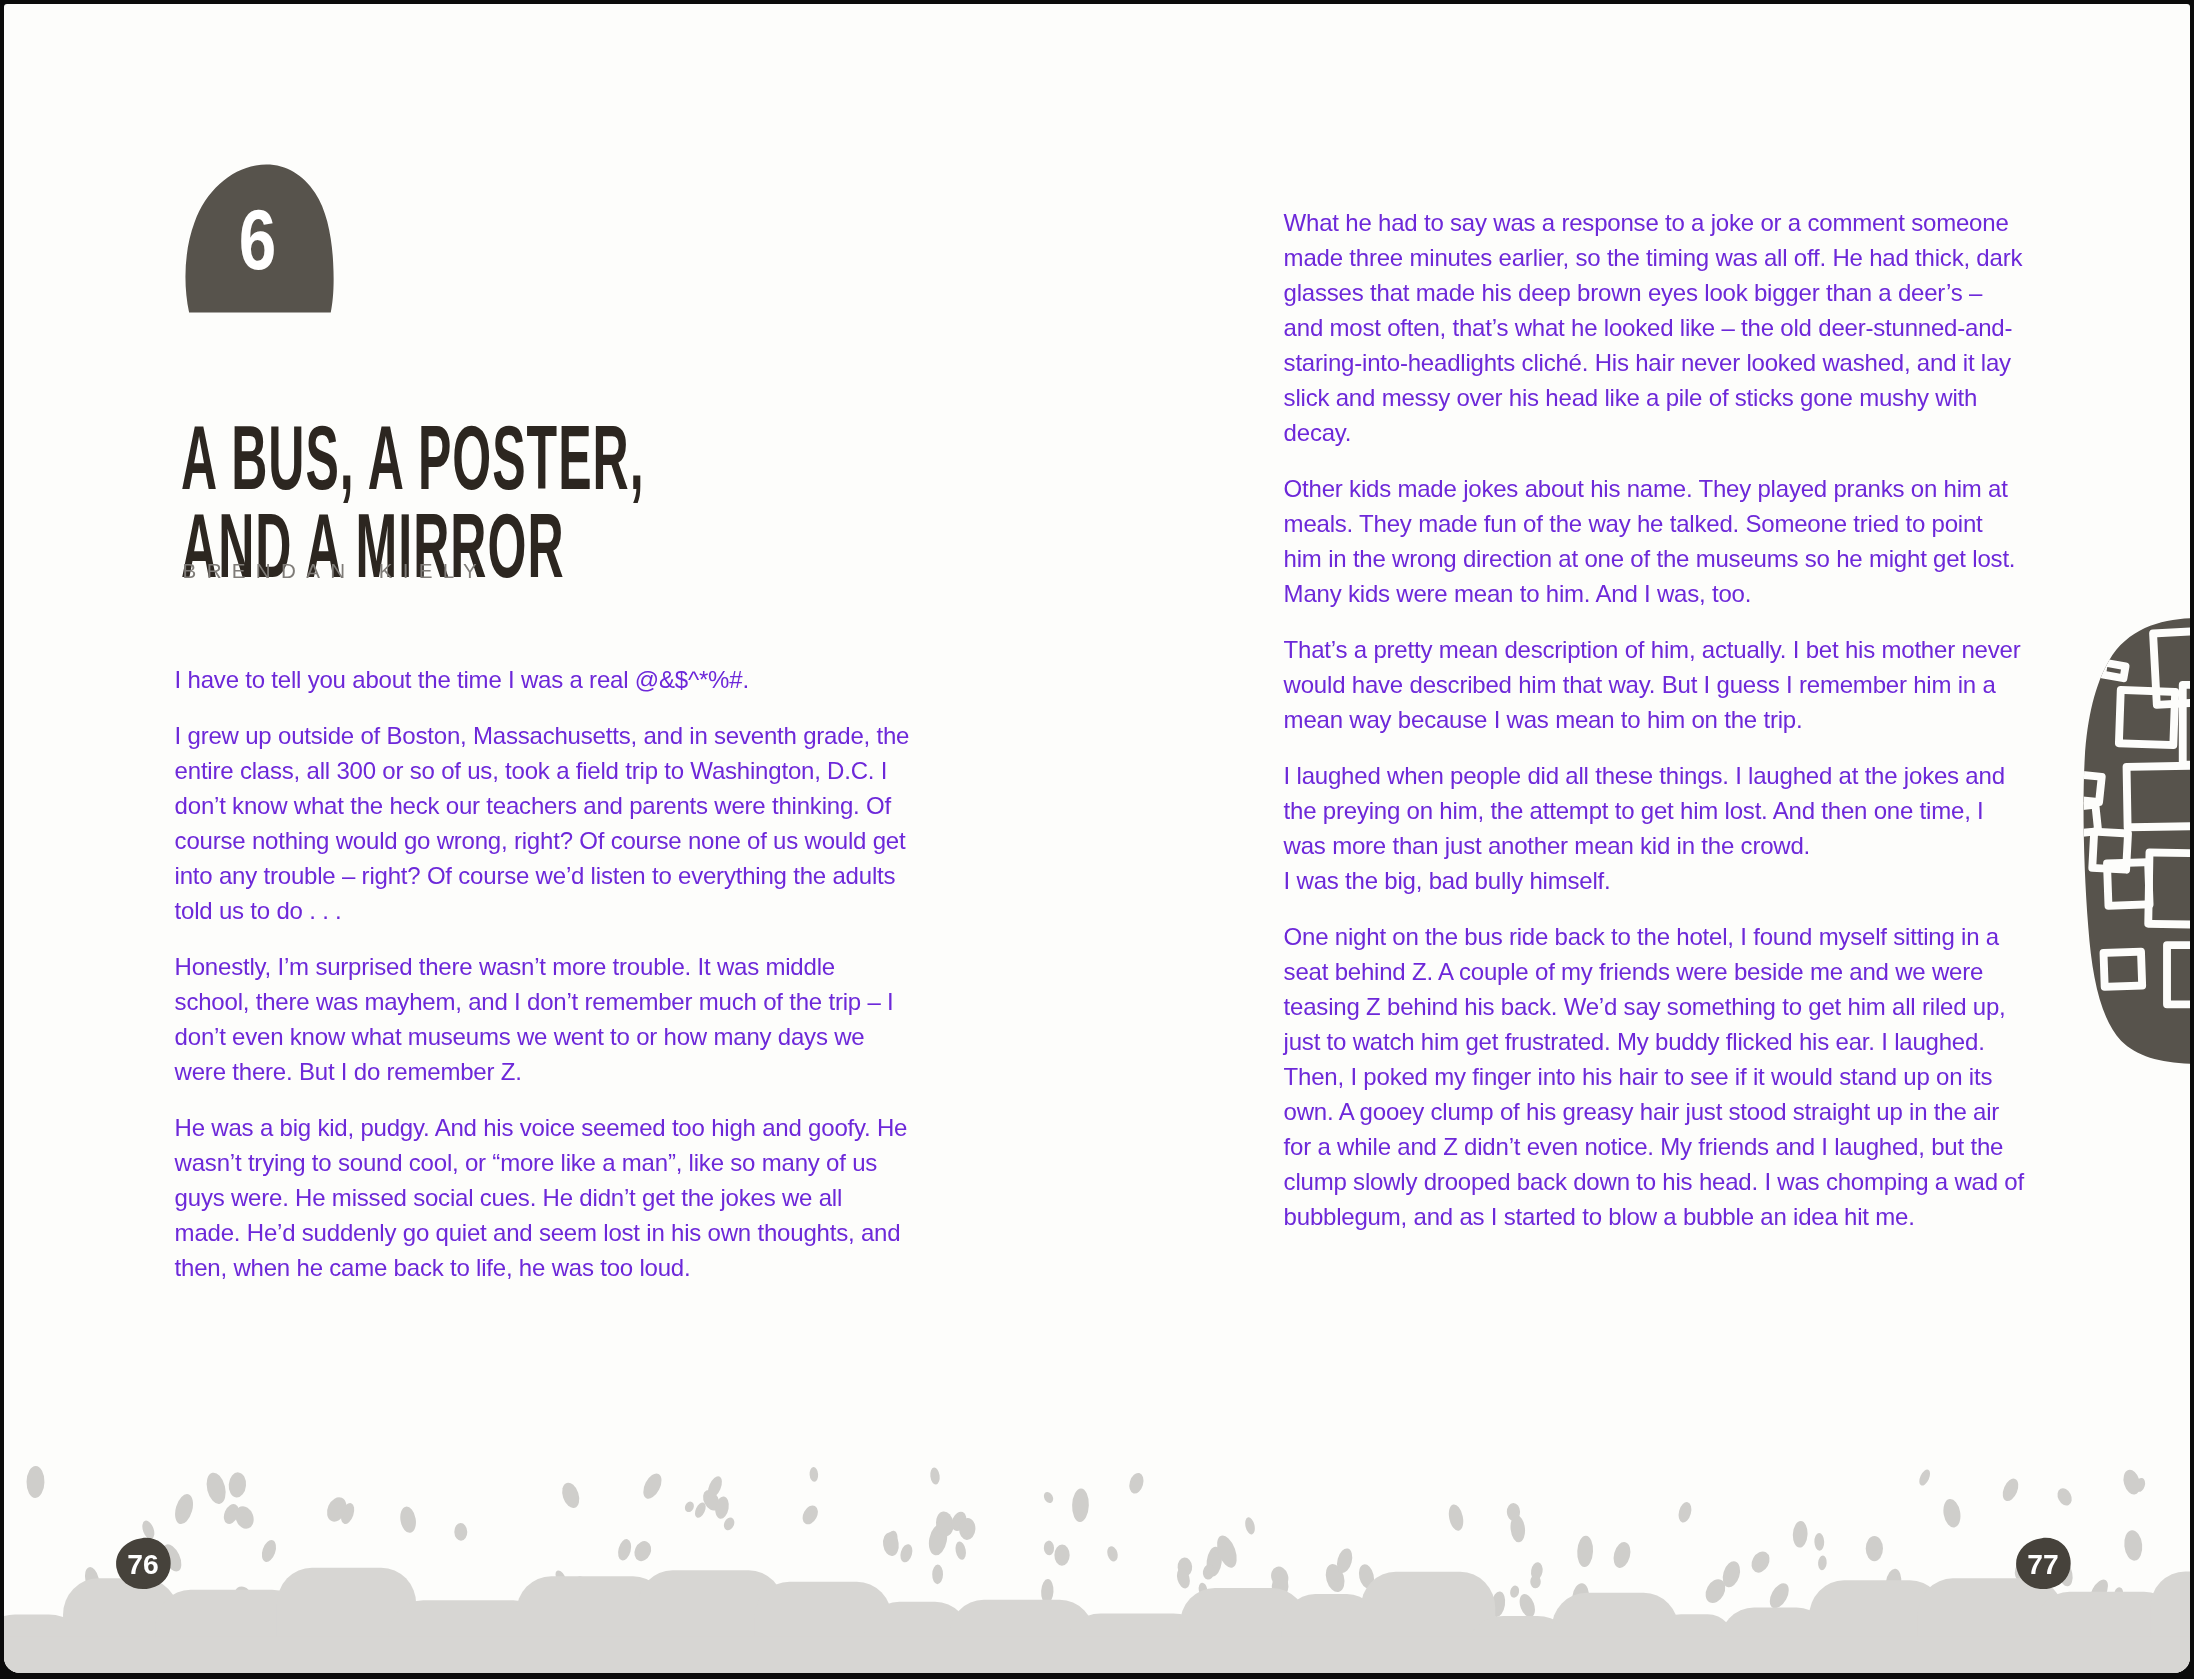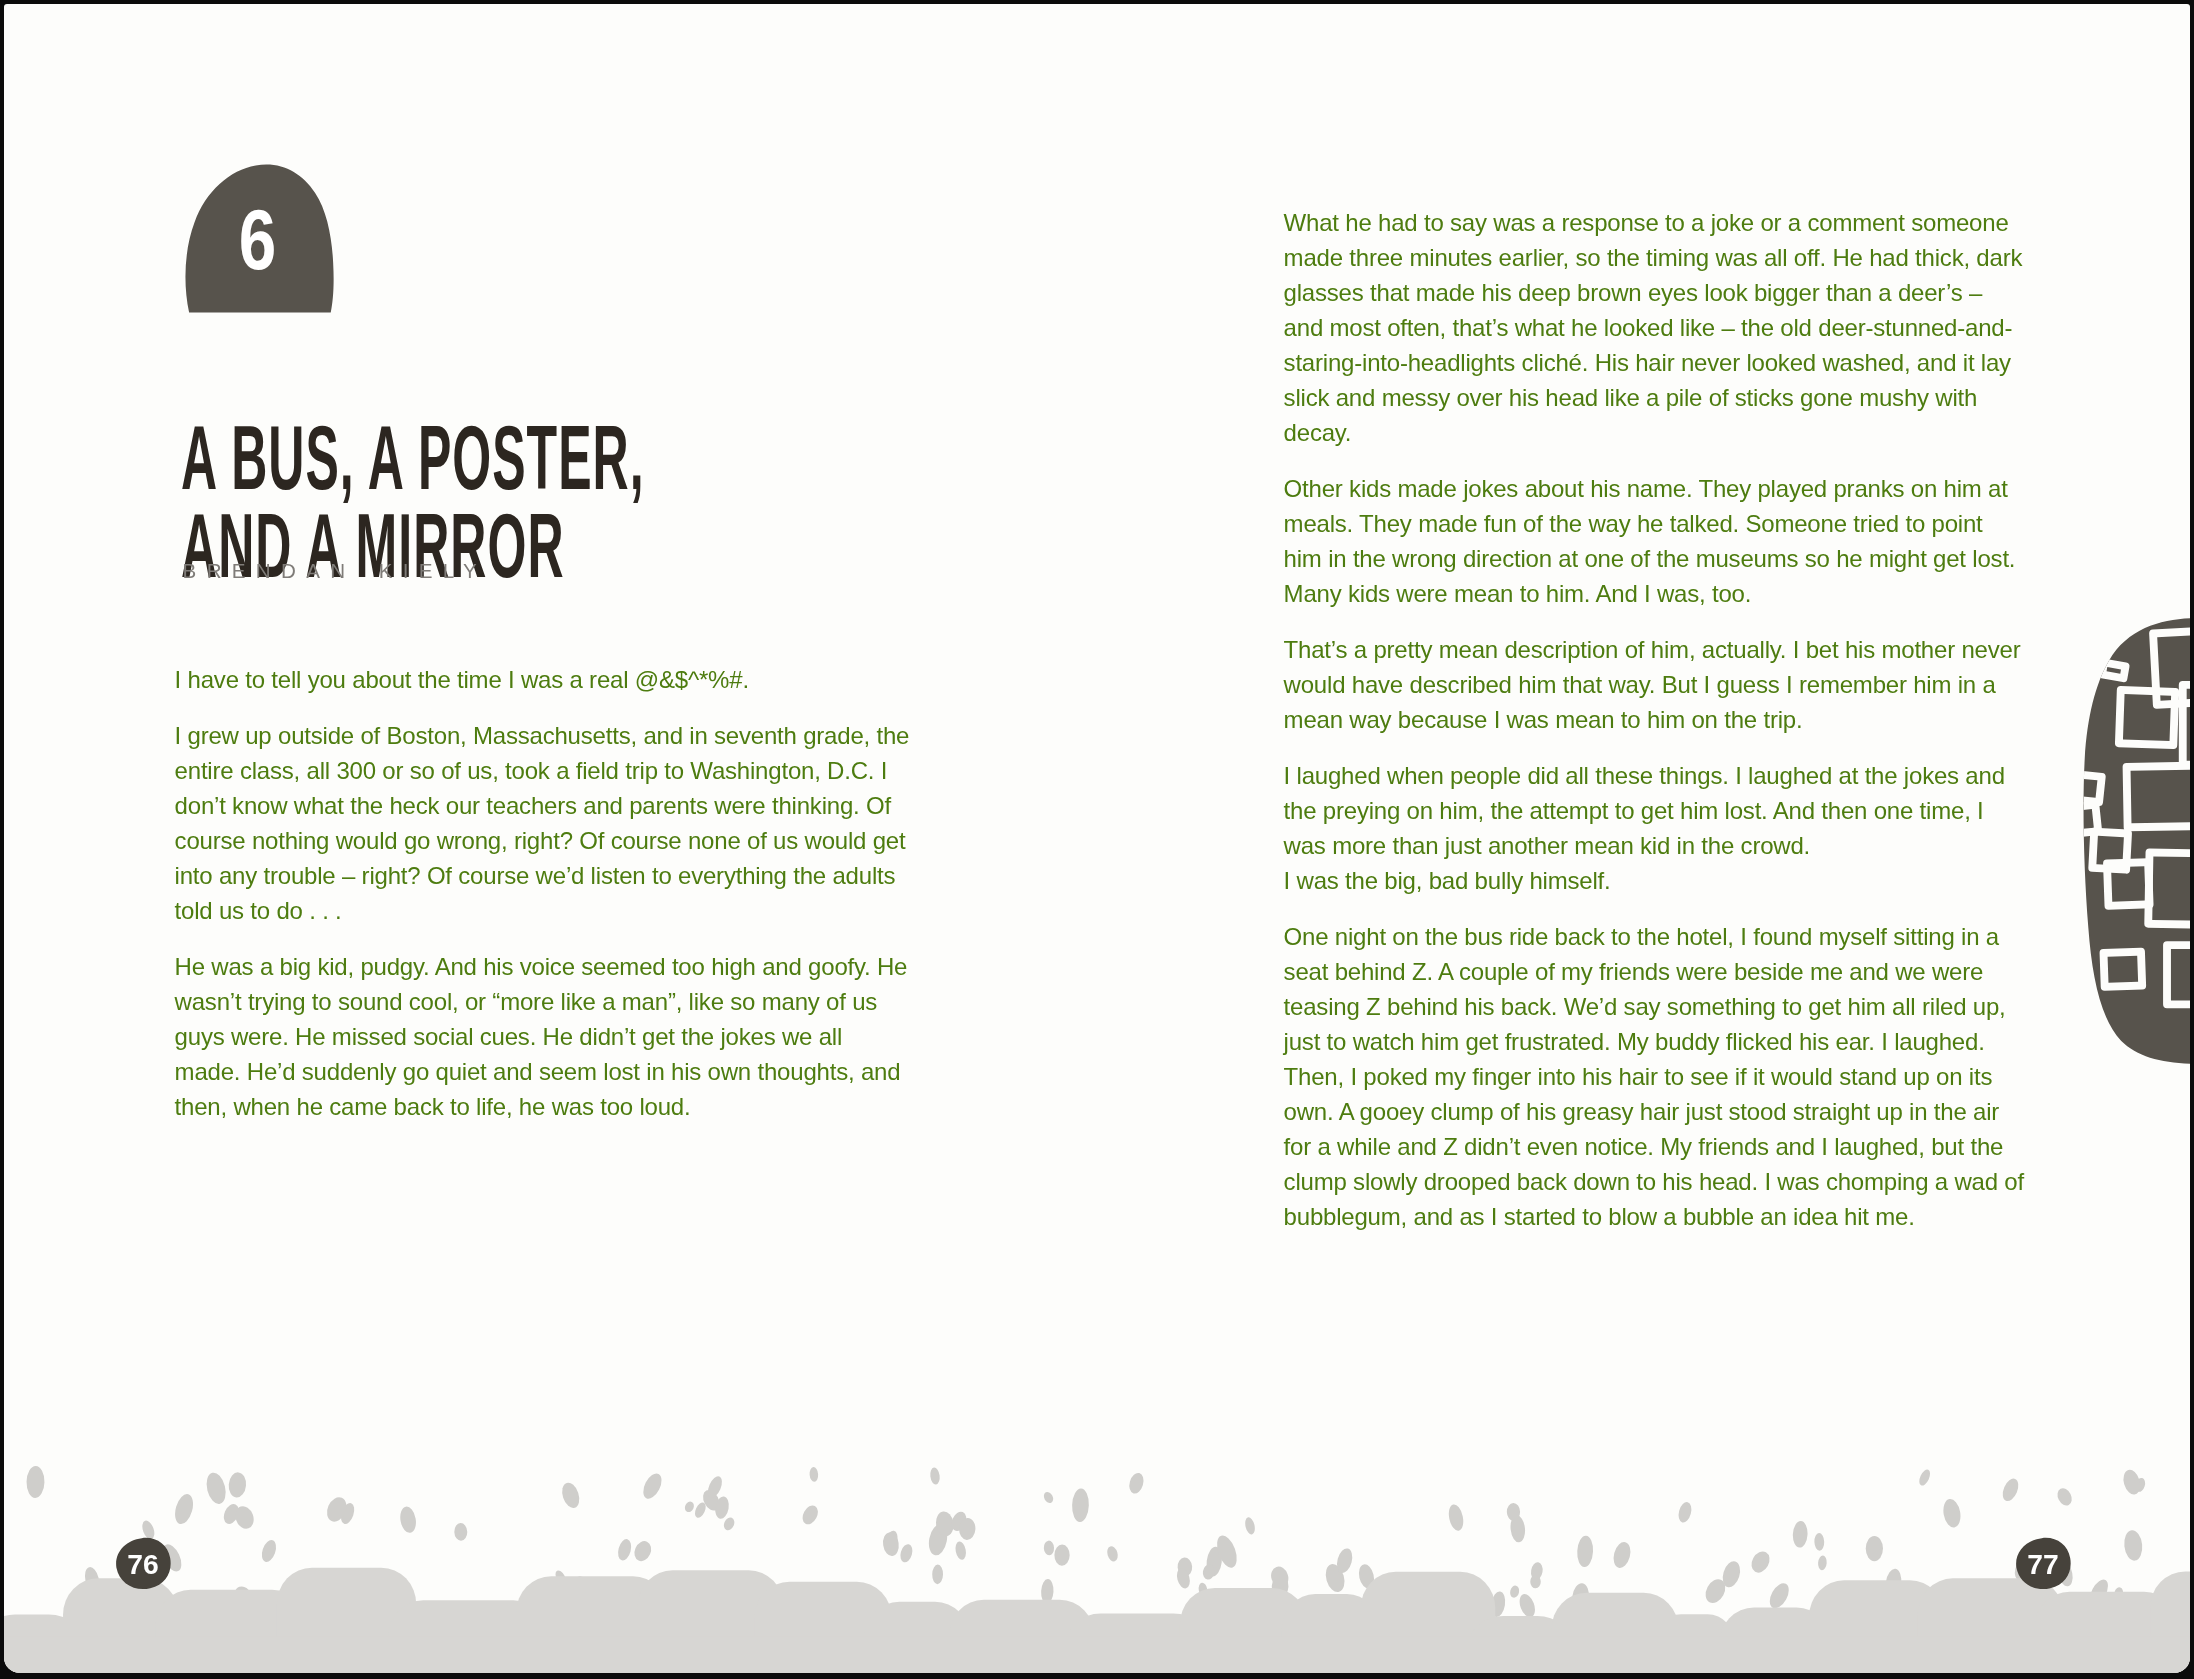--- a/index.html
+++ b/index.html
@@ -34,21 +34,21 @@
     font-size:20.6px;letter-spacing:10.3px;word-spacing:7.3px;
     color:#7f7c78;font-weight:400;
   }
   
   .column{position:absolute;}
   .column.left{left:171px;top:658px;width:736px;}
   .column.right{left:1280px;top:201px;width:743px;}
   .column p{
     margin:0 0 21px 0;
     font-size:24px;line-height:35px;letter-spacing:-0.2px;
-    color:#4d7c0f;
+    color:#6d28d9;
     white-space:pre-line;
   }
   
   .band{position:absolute;left:0;bottom:0;width:100%;height:218px;}
   
   .bus-art{position:absolute;right:0;top:609px;width:121px;height:456px;}
   
   .pagenum{position:absolute;width:58px;height:55px;}
   .pagenum.left{left:110px;top:1532px;}
   .pagenum.right{left:2010px;top:1532px;}
@@ -70,20 +70,21 @@
   <h1 class="title">
     <span class="tline">A BUS, A POSTER,</span>
     <span class="tline">AND A MIRROR</span>
   </h1>
 
   <div class="author">BRENDAN KIELY</div>
 
   <div class="column left">
     <p>I have to tell you about the time I was a real @&amp;$^*%#.</p>
     <p>I grew up outside of Boston, Massachusetts, and in seventh grade, the entire class, all 300 or so of us, took a field trip to Washington, D.C. I don’t know what the heck our teachers and parents were thinking. Of course nothing would go wrong, right? Of course none of us would get into any trouble – right? Of course we’d listen to everything the adults told us to do . . .</p>
+    <p>Honestly, I’m surprised there wasn’t more trouble. It was middle school, there was mayhem, and I don’t remember much of the trip – I don’t even know what museums we went to or how many days we were there. But I do remember Z.</p>
     <p>He was a big kid, pudgy. And his voice seemed too high and goofy. He wasn’t trying to sound cool, or “more like a man”, like so many of us guys were. He missed social cues. He didn’t get the jokes we all made. He’d suddenly go quiet and seem lost in his own thoughts, and then, when he came back to life, he was too loud.</p>
   </div>
 
   <div class="column right">
     <p>What he had to say was a response to a joke or a comment someone made three minutes earlier, so the timing was all off. He had thick, dark glasses that made his deep brown eyes look bigger than a deer’s – and most often, that’s what he looked like – the old deer-stunned-and-staring-into-headlights cliché. His hair never looked washed, and it lay slick and messy over his head like a pile of sticks gone mushy with decay.</p>
     <p>Other kids made jokes about his name. They played pranks on him at meals. They made fun of the way he talked. Someone tried to point him in the wrong direction at one of the museums so he might get lost. Many kids were mean to him. And I was, too.</p>
     <p>That’s a pretty mean description of him, actually. I bet his mother never would have described him that way. But I guess I remember him in a mean way because I was mean to him on the trip.</p>
     <p>I laughed when people did all these things. I laughed at the jokes and the preying on him, the attempt to get him lost. And then one time, I was more than just another mean kid in the crowd.
 I was the big, bad bully himself.</p>
     <p>One night on the bus ride back to the hotel, I found myself sitting in a seat behind Z. A couple of my friends were beside me and we were teasing Z behind his back. We’d say something to get him all riled up, just to watch him get frustrated. My buddy flicked his ear. I laughed. Then, I poked my finger into his hair to see if it would stand up on its own. A gooey clump of his greasy hair just stood straight up in the air for a while and Z didn’t even notice. My friends and I laughed, but the clump slowly drooped back down to his head. I was chomping a wad of bubblegum, and as I started to blow a bubble an idea hit me.</p>

